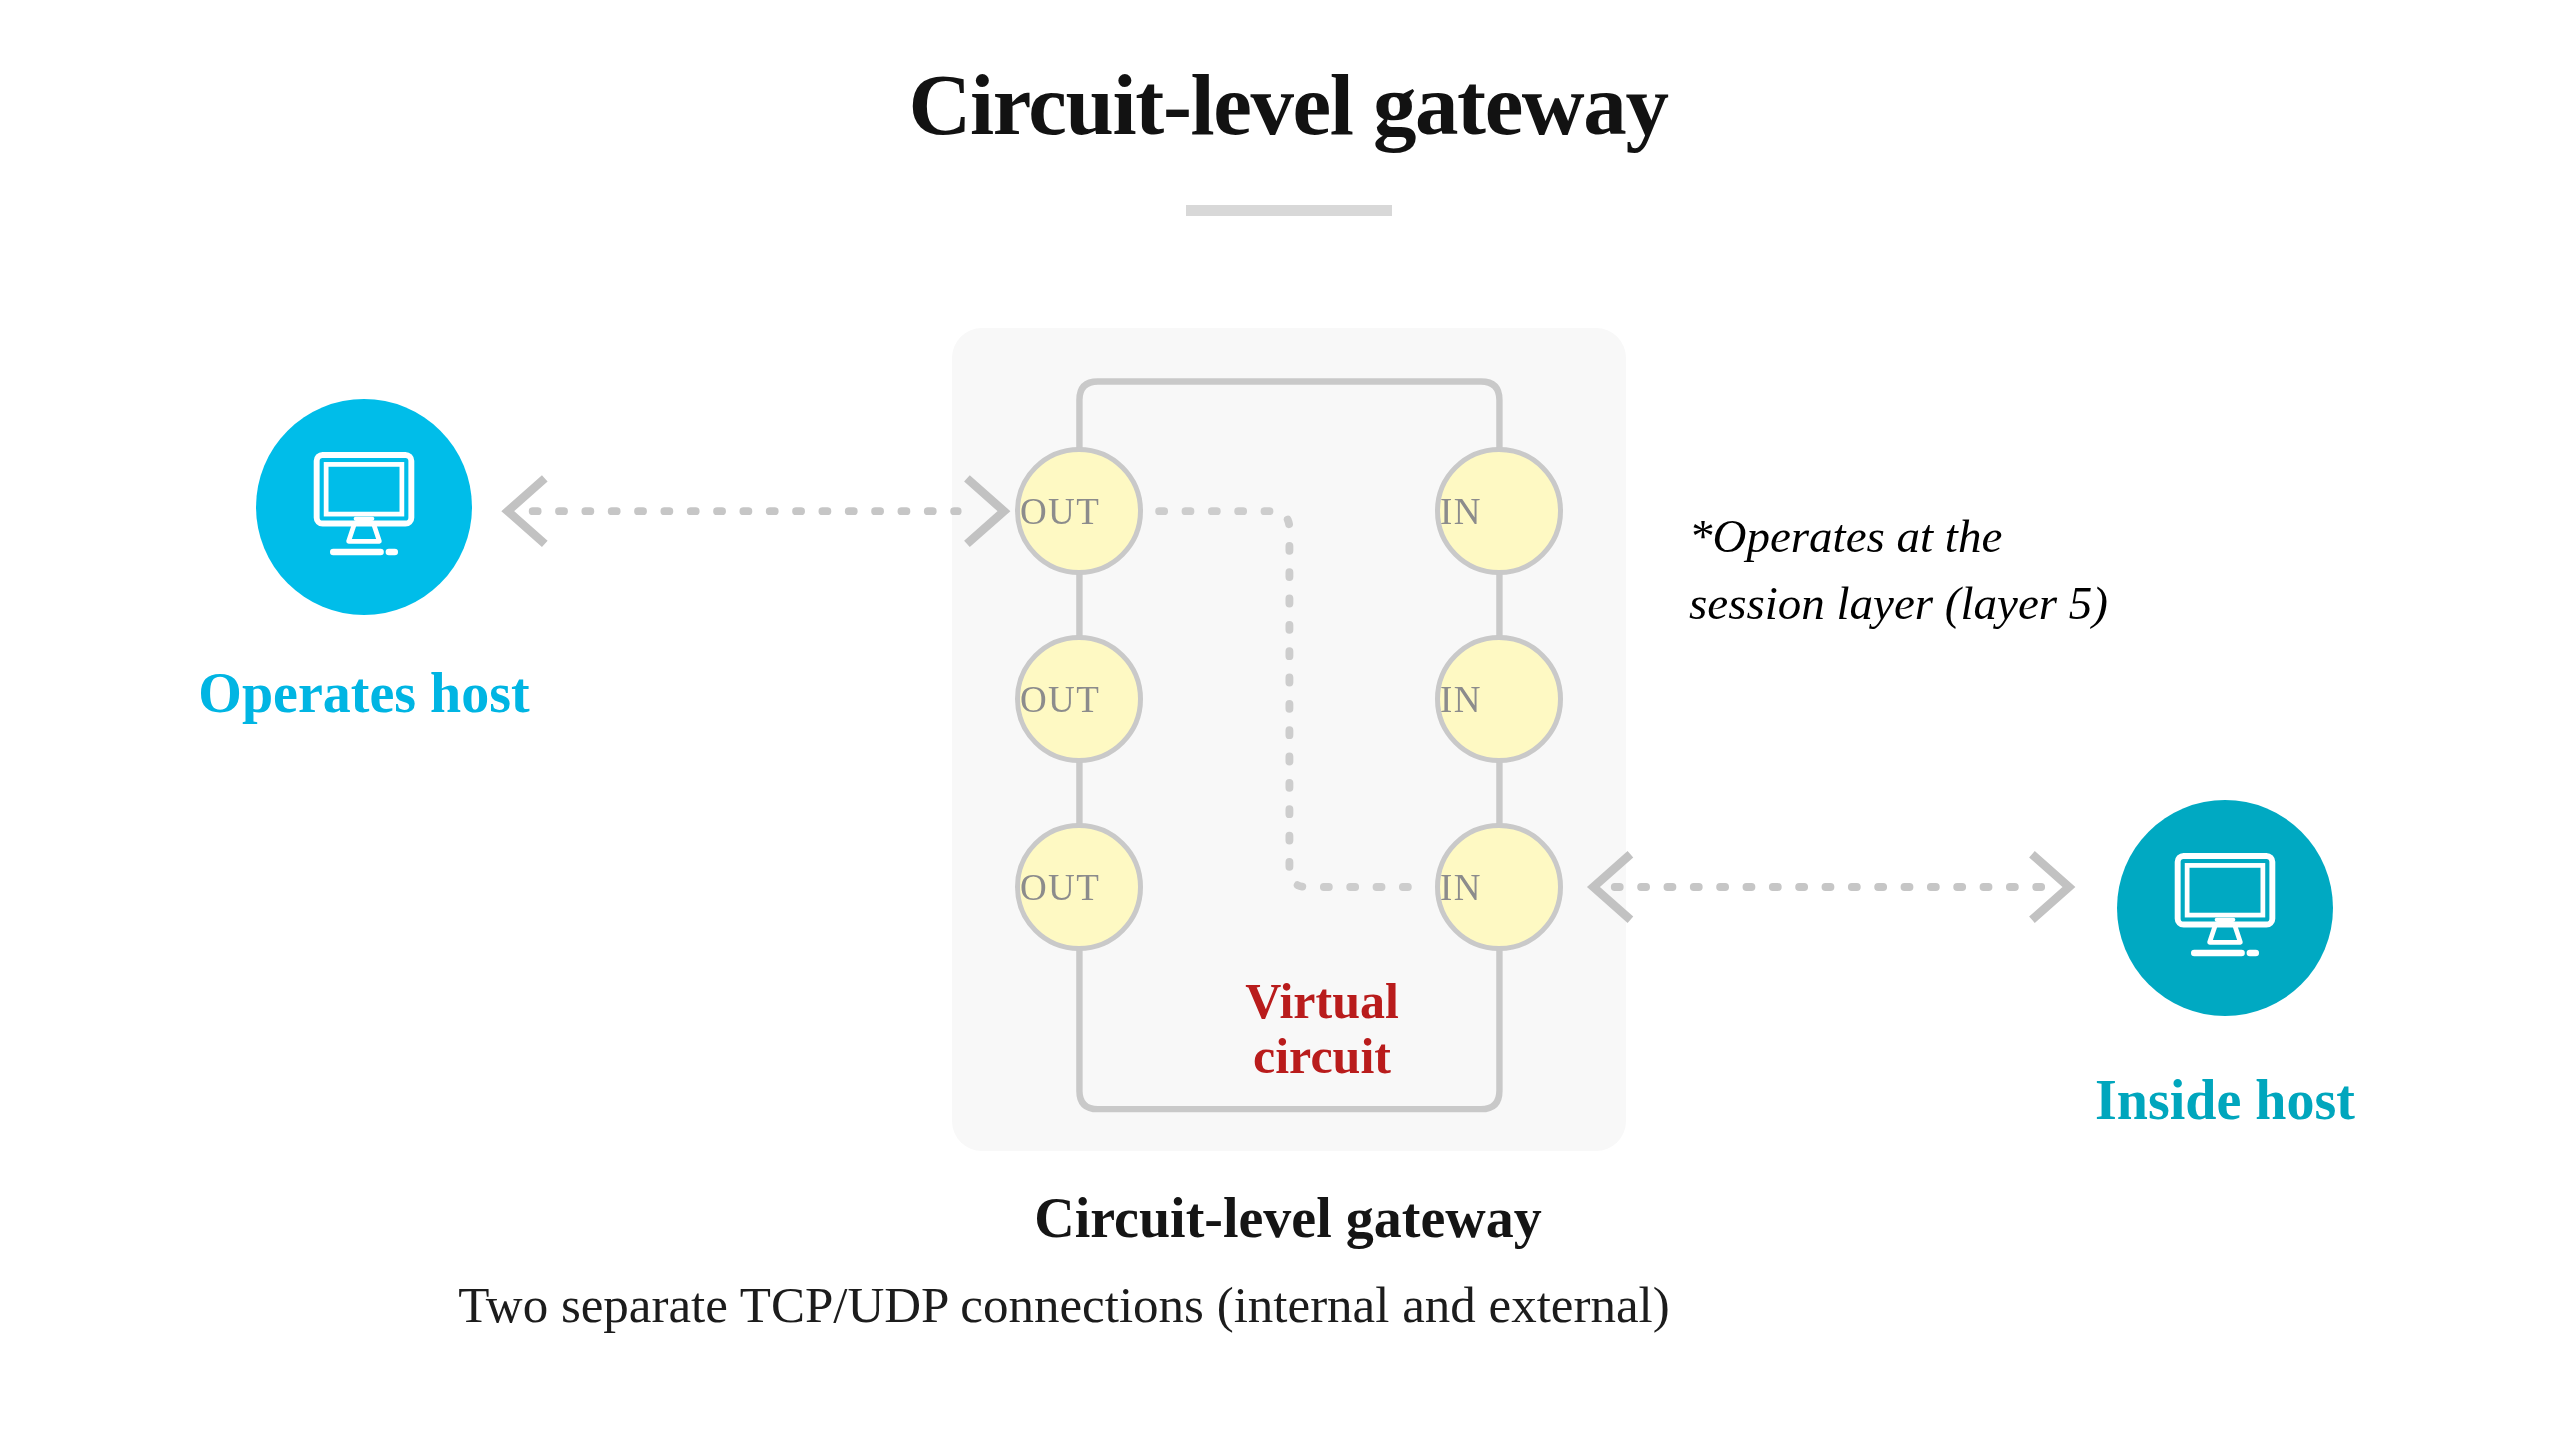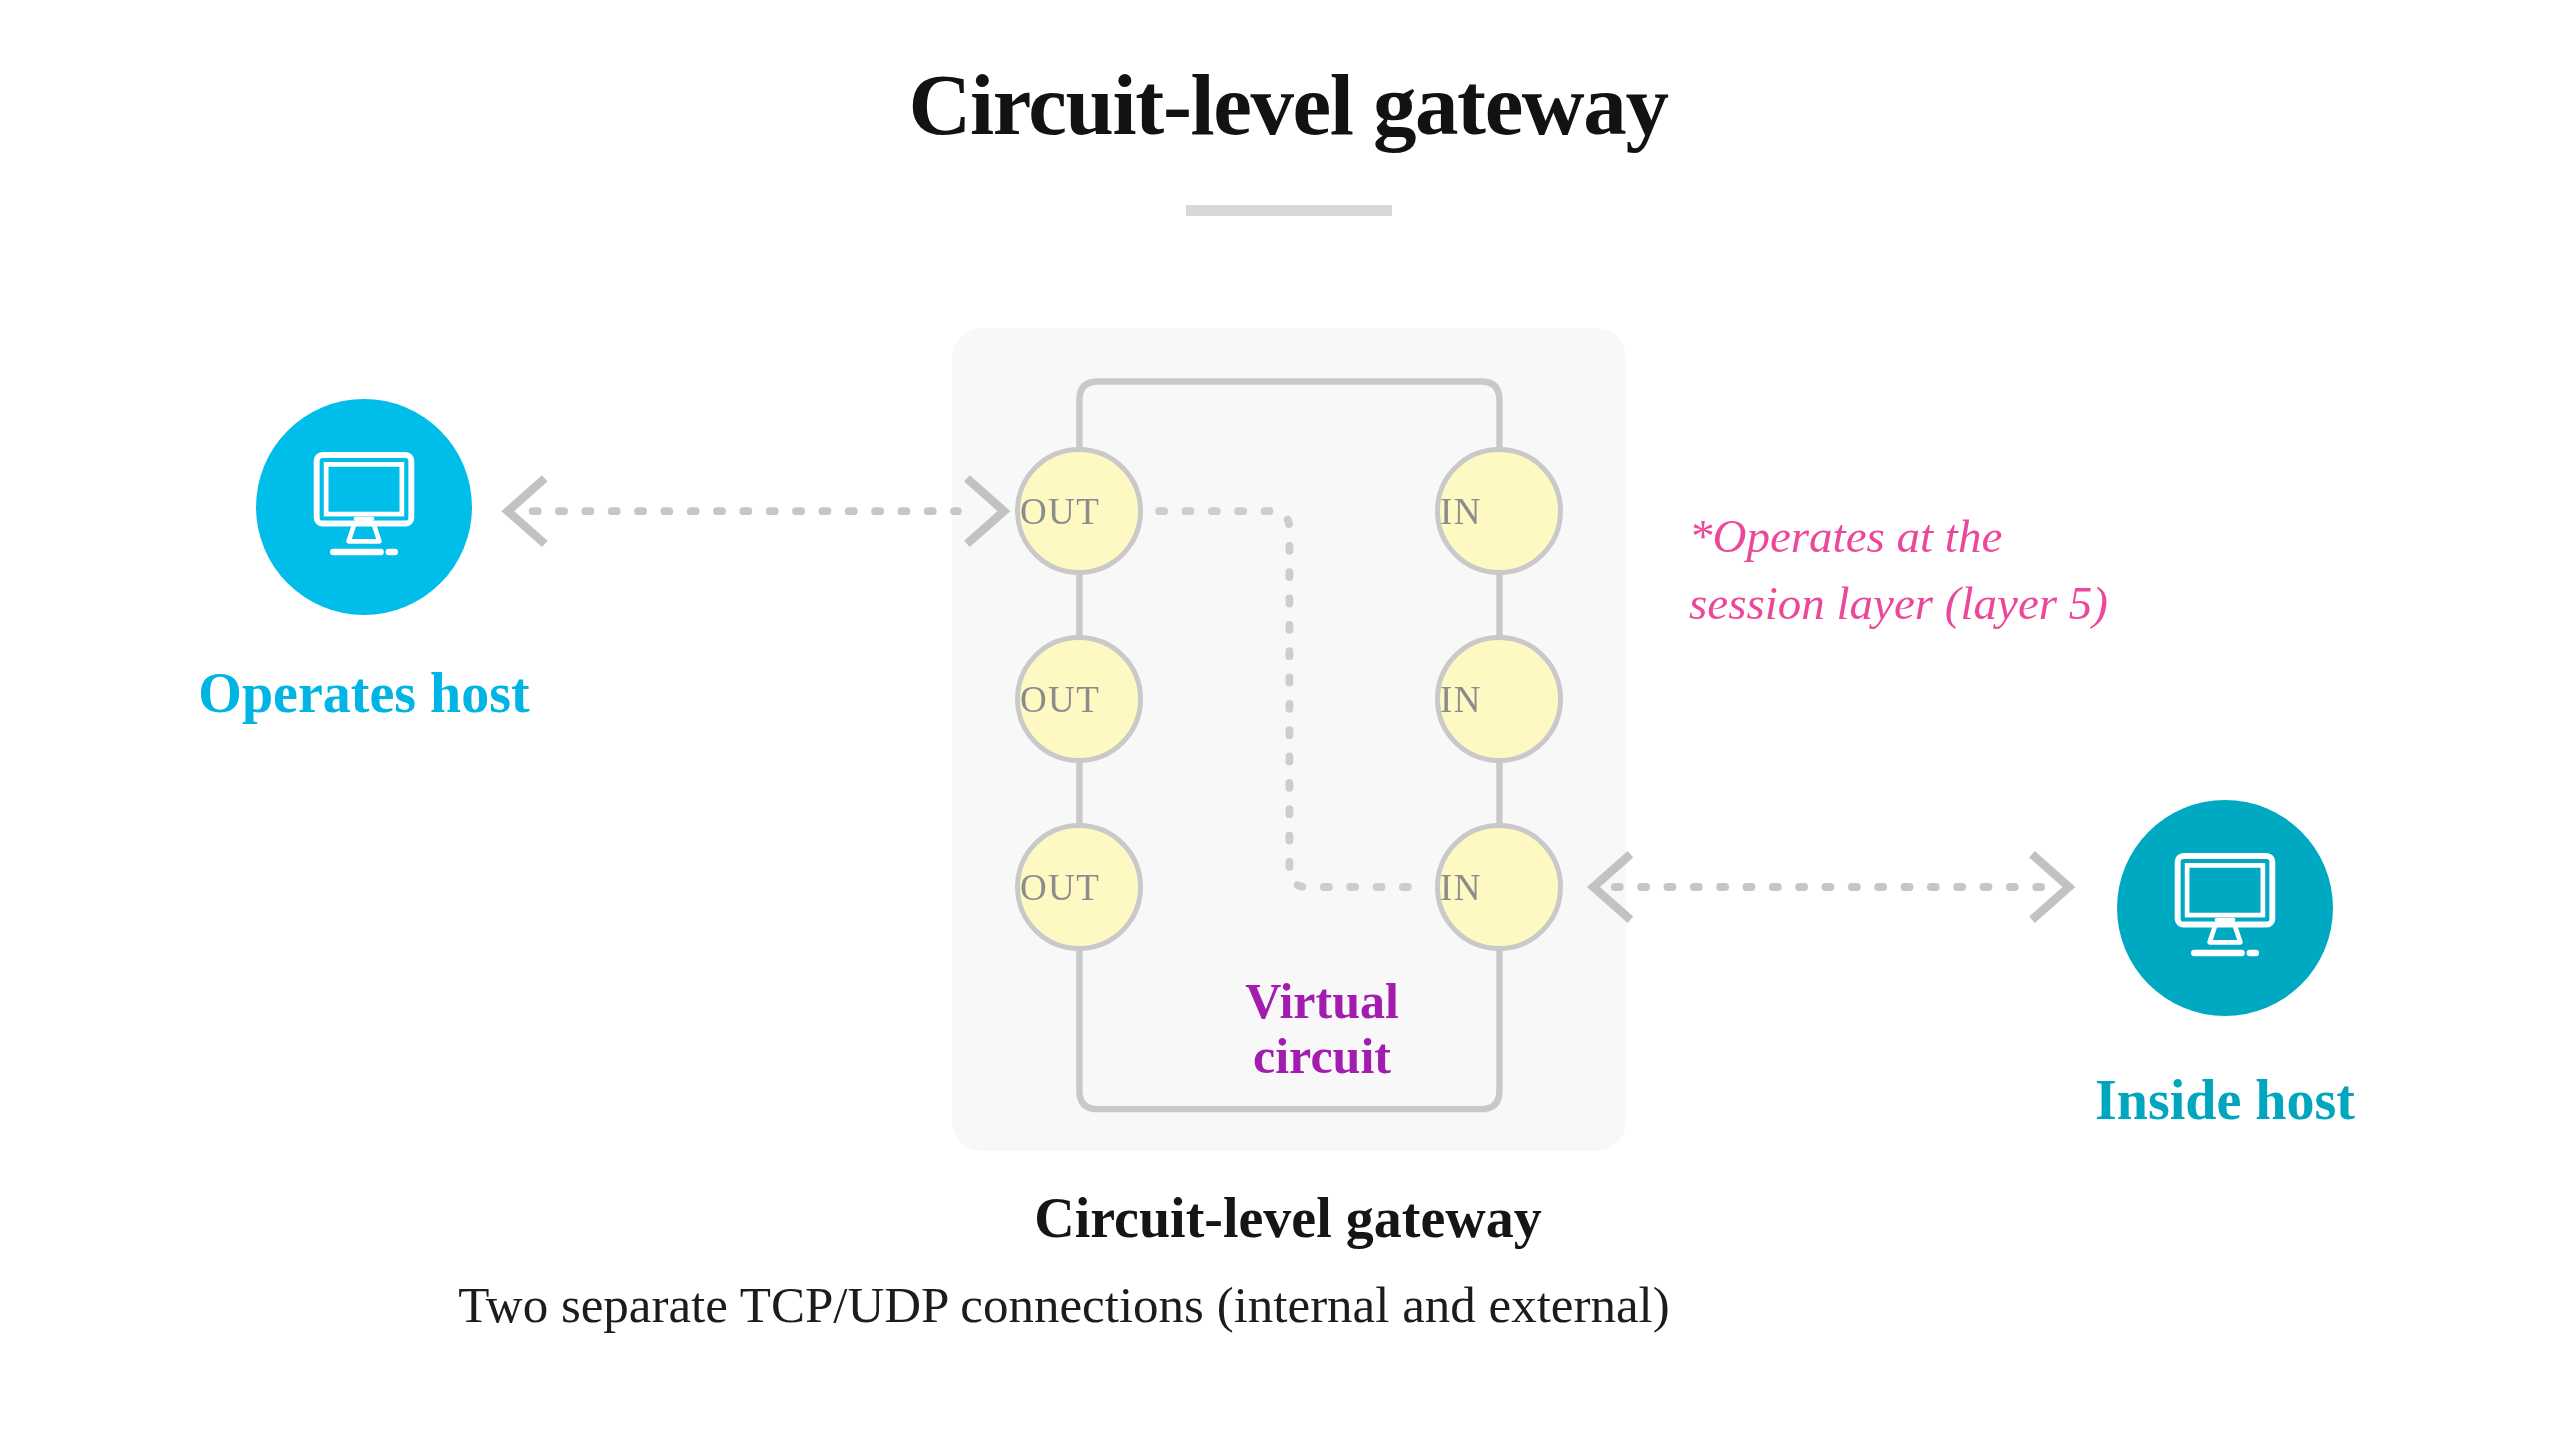--- a/index.html
+++ b/index.html
@@ -21,33 +21,33 @@
   #lines{left:0;top:0;width:2576px;height:1448px;pointer-events:none;}
 
   
   .port{width:128px;height:128px;box-sizing:border-box;border:5.7px solid #c9c9c9;border-radius:50%;
         background:#fef9c3;display:flex;align-items:center;
         font-size:37px;letter-spacing:1.4px;color:#8c8c8c;}
   #out-1{left:1015px;top:447px;} #out-2{left:1015px;top:635px;} #out-3{left:1015px;top:823px;}
   #in-1{left:1435px;top:447px;}  #in-2{left:1435px;top:635px;}  #in-3{left:1435px;top:823px;}
 
   #virtual-circuit{left:1076px;top:974px;width:492px;text-align:center;font-size:50px;
-        font-weight:700;line-height:1.09;color:#a21caf;white-space:pre-line;}
+        font-weight:700;line-height:1.09;color:#b91c1c;white-space:pre-line;}
 
   
   .host-circle{width:216px;height:216px;border-radius:50%;display:flex;align-items:center;justify-content:center;}
   #outside-host-circle{left:256px;top:399px;background:#00bde9;}
   #inside-host-circle{left:2117px;top:800px;background:#00a9c2;}
   .host-label{width:498px;text-align:center;font-size:56px;font-weight:700;}
   #outside-host-label{left:115px;top:661px;color:#00b5e3;}
   #inside-host-label{left:1976px;top:1056px;color:#00a6bd;margin-top:12px;}
   .monitor{width:142px;height:120px;}
 
   
-  #note{left:1689px;top:503px;width:641px;font-size:47px;font-style:italic;color:#ec4899;
+  #note{left:1689px;top:503px;width:641px;font-size:47px;font-style:italic;color:#000000;
         line-height:1.42;white-space:pre-line;}
 
   
   #caption{left:0;top:1186px;width:2576px;text-align:center;font-size:56px;font-weight:700;color:#151515;}
   #subcaption{left:0;top:1276px;width:2128px;text-align:center;font-size:51px;font-weight:400;color:#1c1c1c;}
 </style>
 </head>
 <body>
 
 <div id="canvas">

